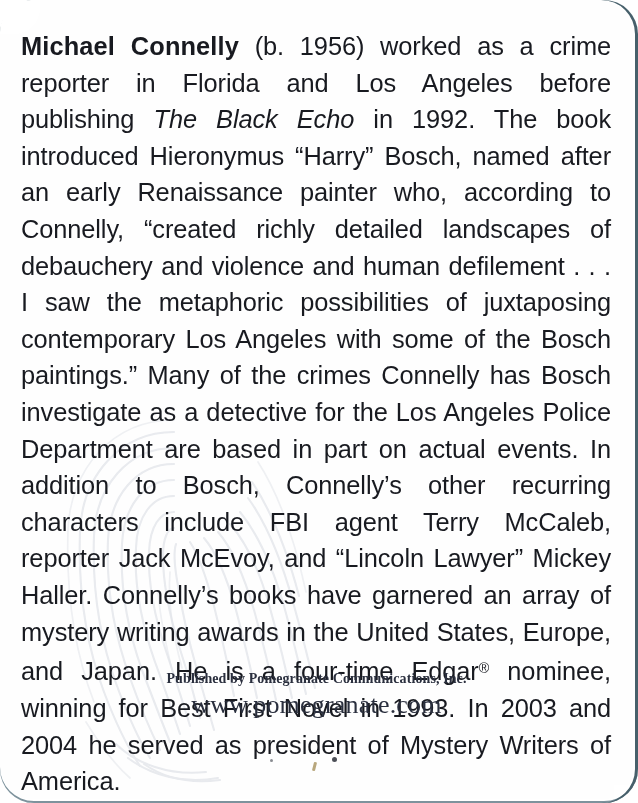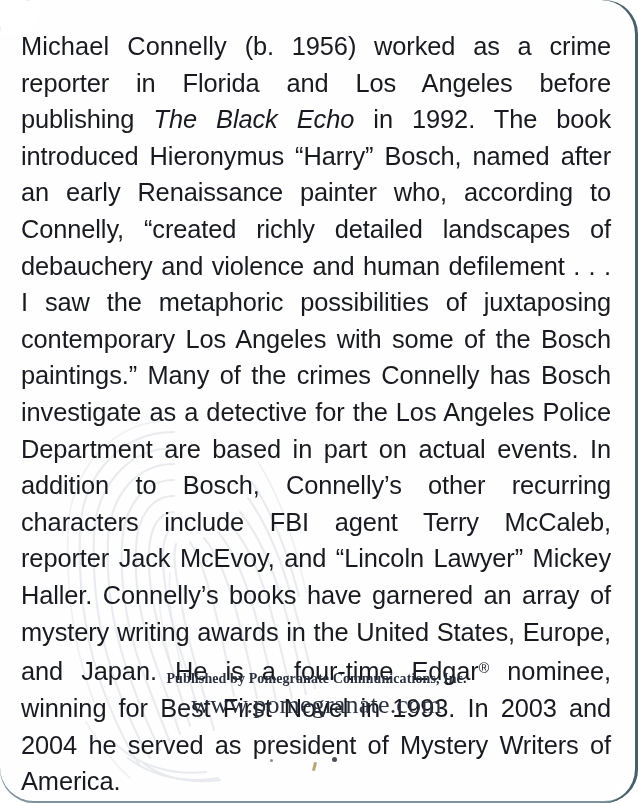--- a/index.html
+++ b/index.html
@@ -78,21 +78,21 @@
     z-index: 3;
     font-size: 25.4px;
     line-height: 36.6px;
     color: #181a20;
     text-align: justify;
     text-justify: inter-word;
     letter-spacing: -0.1px;
     font-weight: 400;
   }
   #card-body-text p { margin: 0; }
-  #card-body-text .author-name { font-weight: 400; letter-spacing: 0.1px; }
+  #card-body-text .author-name { font-weight: 700; letter-spacing: 0.1px; }
   #card-body-text .book-title { font-style: italic; margin-top: 13px; }
   #card-body-text sup.reg {
     font-size: 0.56em;
     vertical-align: 0.52em;
     letter-spacing: 0;
   }
   
   #card-body-text p::after {
     content: "";
     display: inline-block;

